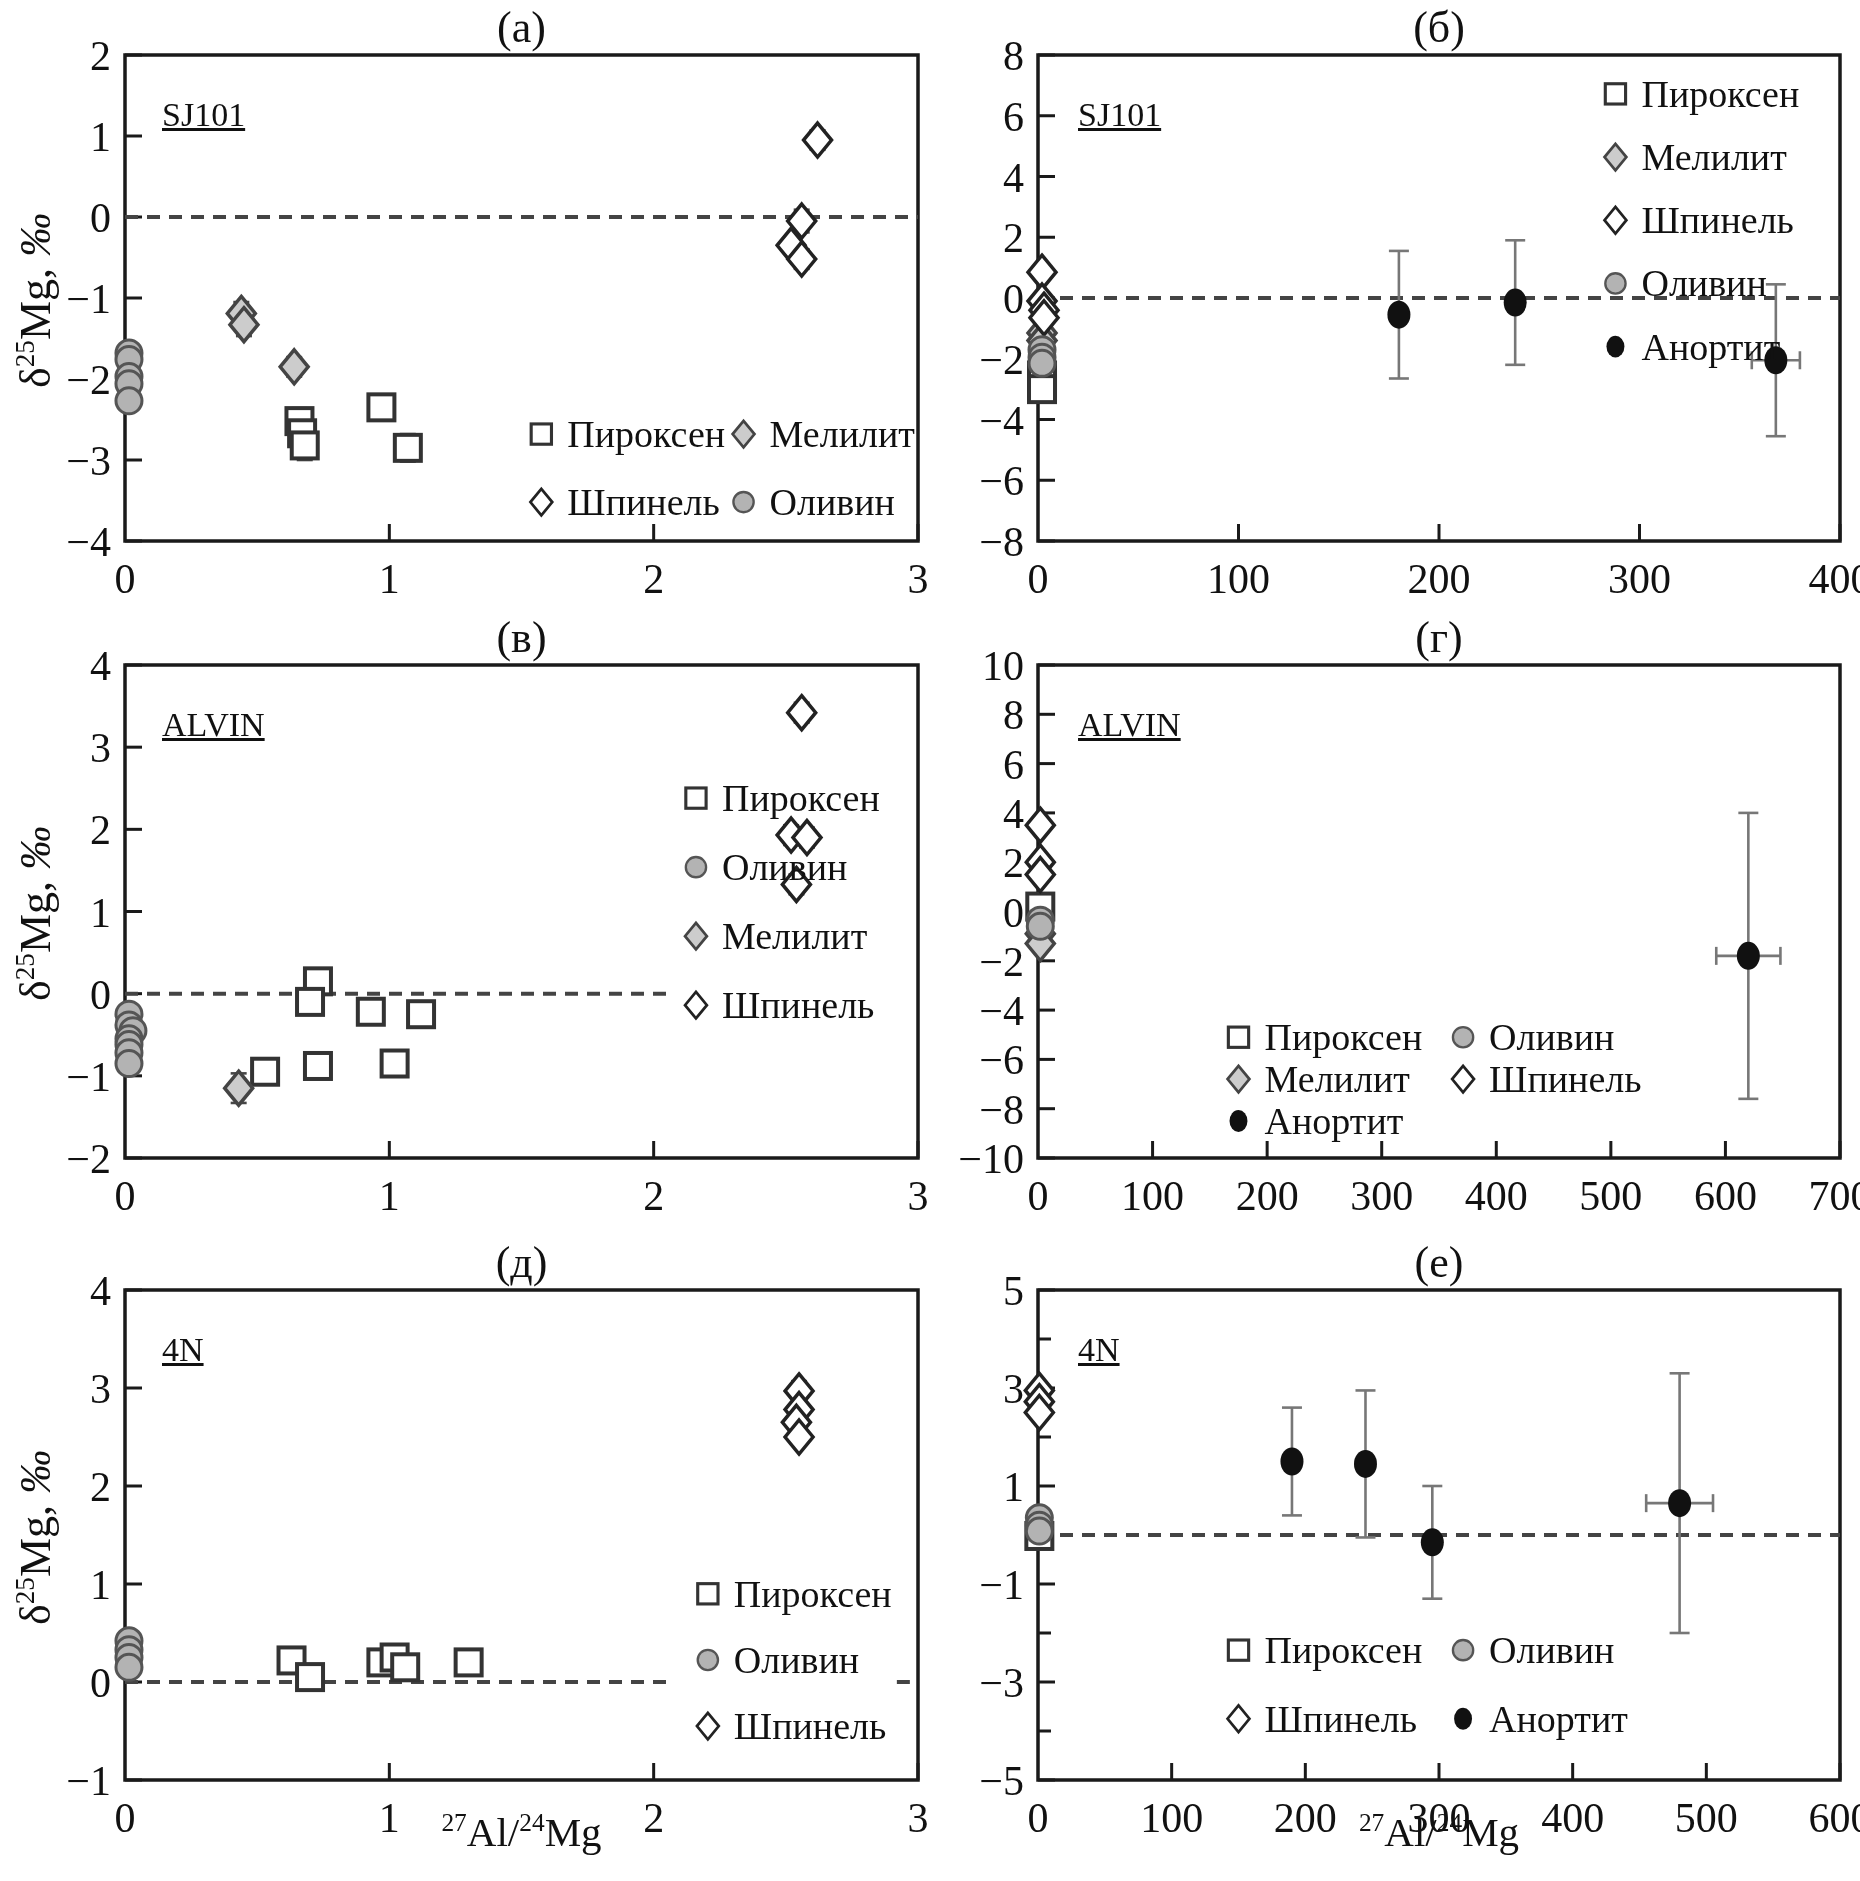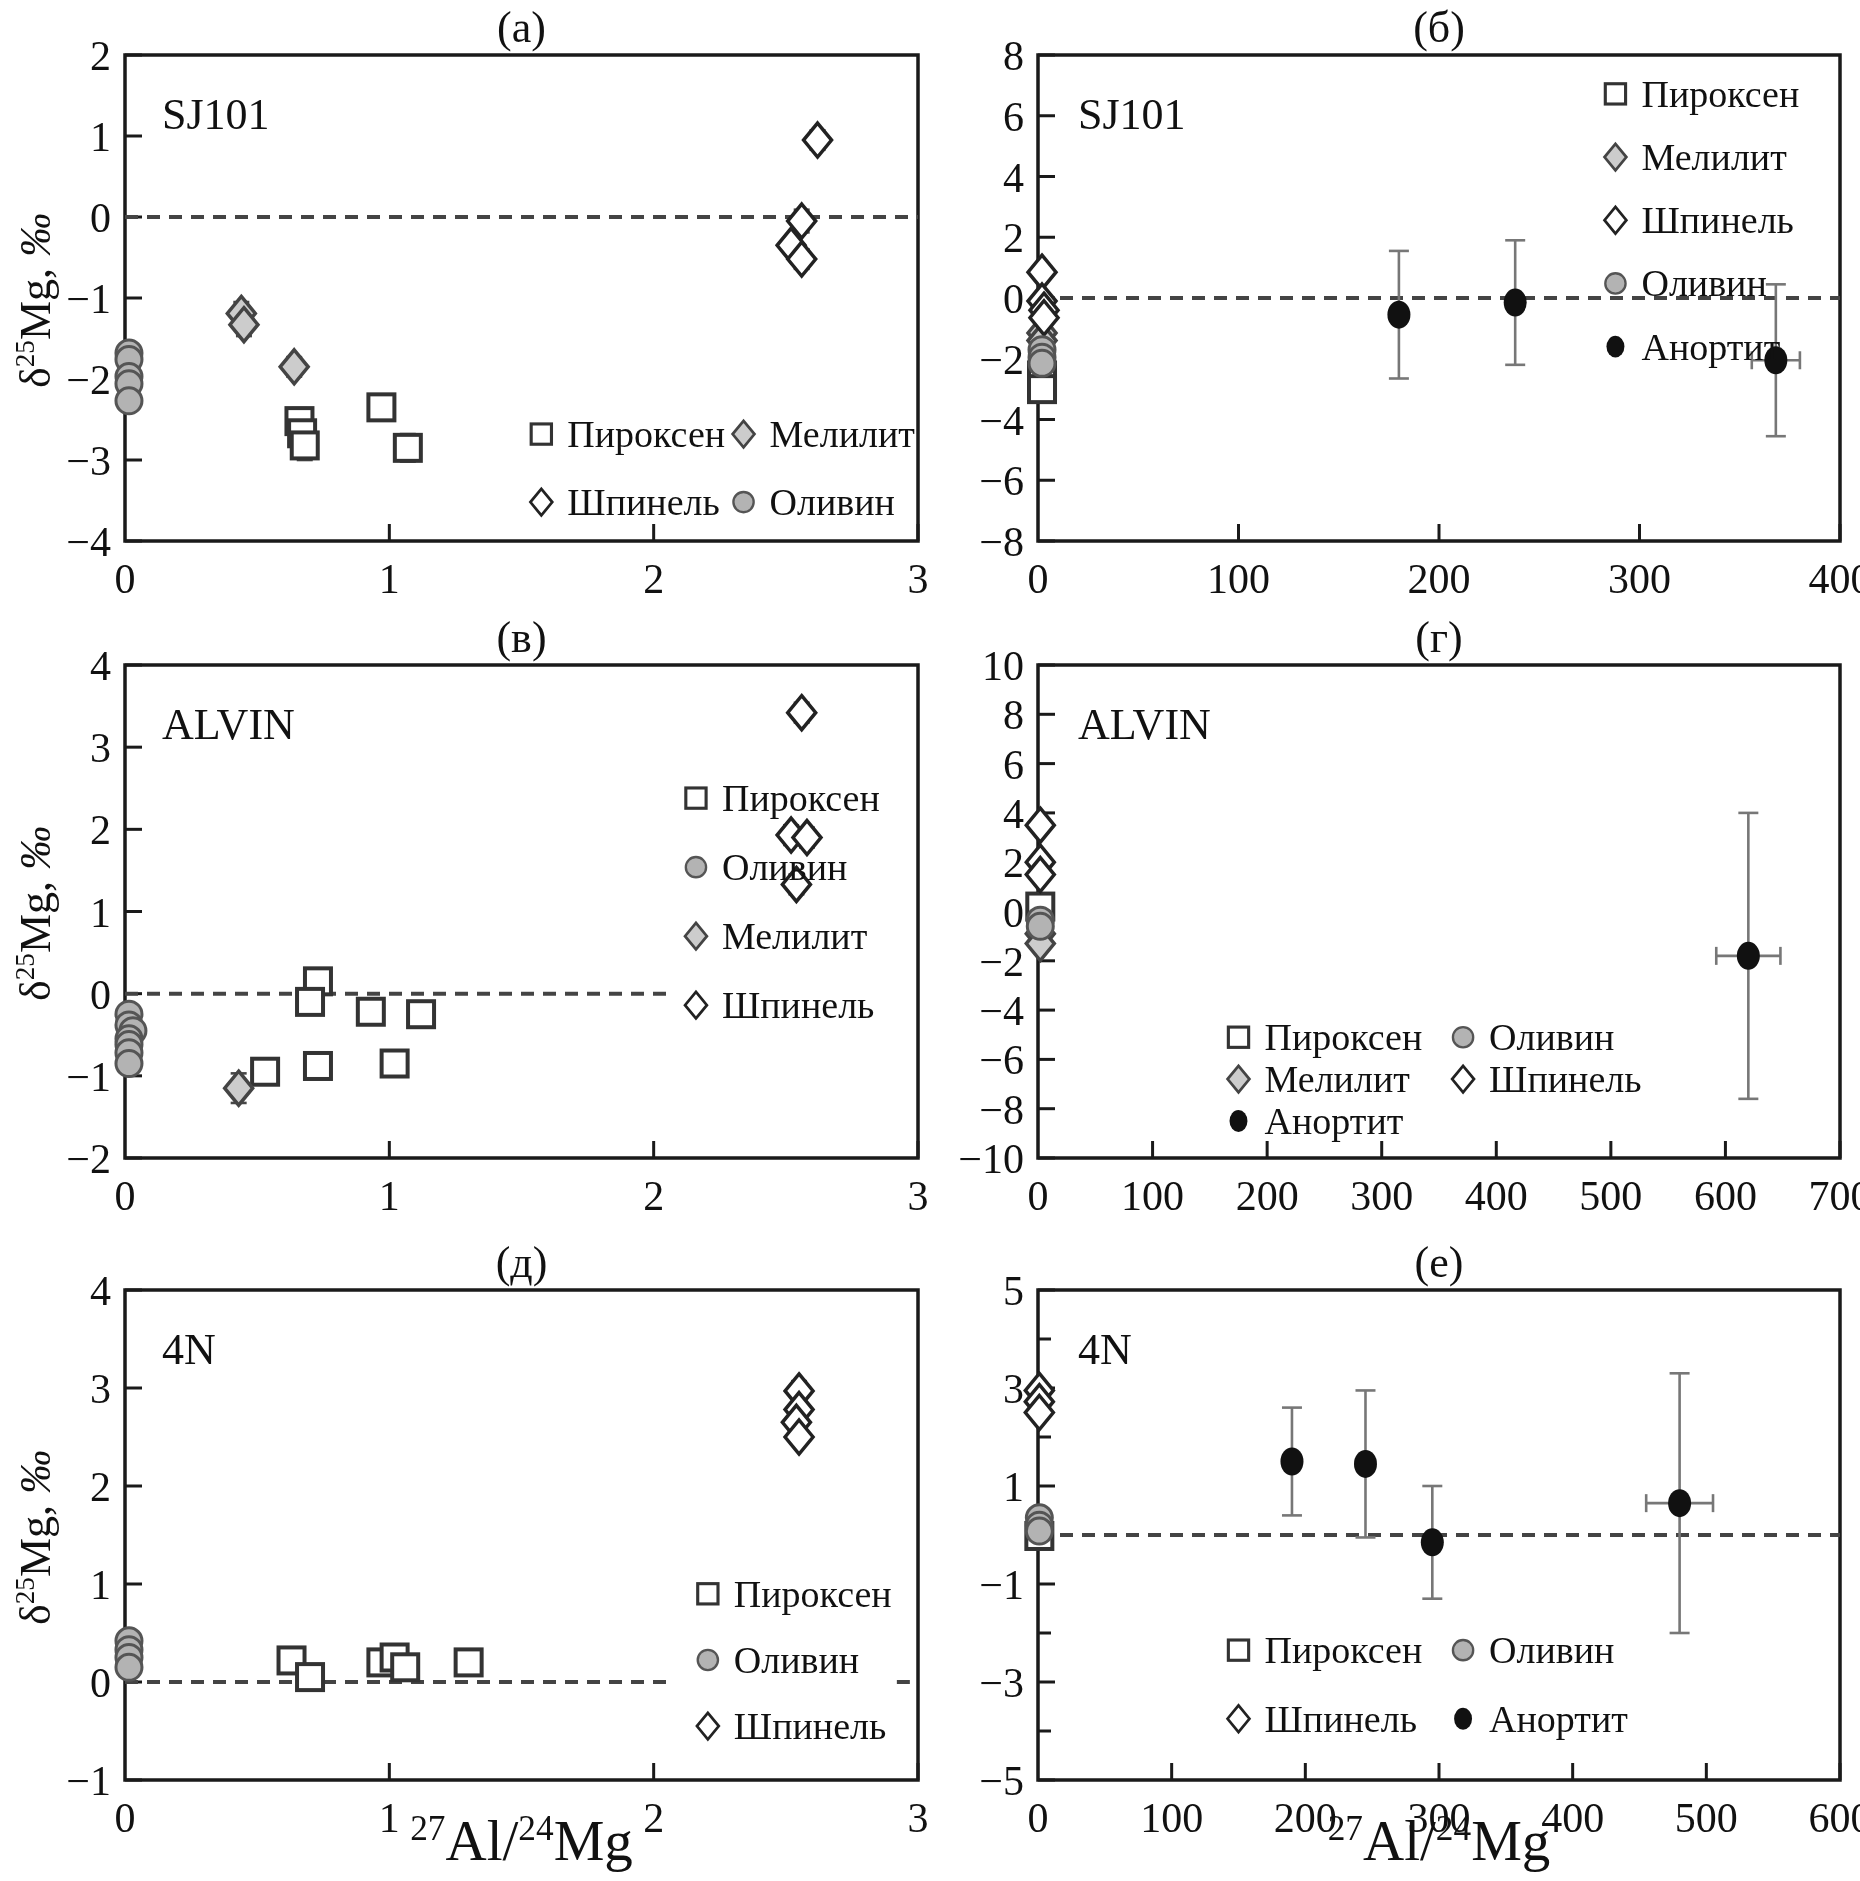--- a/index.html
+++ b/index.html
@@ -2,24 +2,24 @@
 <html><head>
 <meta charset="utf-8">
 <style>
   html,body{margin:0;padding:0;background:#ffffff;}
   #figure{
     position:relative;width:1860px;height:1881px;background:#fff;
     font-family:"Liberation Serif","DejaVu Serif",serif;color:#111;overflow:hidden;
   }
   #chart-svg{position:absolute;left:0;top:0;}
   .panel-title{position:absolute;text-align:center;font-size:44px;line-height:48px;}
-  .sample-label{position:absolute;font-size:44px;line-height:46px;}
+  .sample-label{position:absolute;font-size:34px;line-height:46px;text-decoration:underline;}
   .ylabel{position:absolute;width:340px;text-align:center;font-size:44px;
           transform:rotate(-90deg);white-space:nowrap;}
-  .xlabel{position:absolute;text-align:center;font-size:57px;}
+  .xlabel{position:absolute;text-align:center;font-size:41px;}
   sup{font-size:62%;}
   .it{font-style:italic;}
   .pt0{left:125px;top:4px;width:793px;}  .pt1{left:1038px;top:4px;width:802px;}
   .pt2{left:125px;top:614px;width:793px;} .pt3{left:1038px;top:614px;width:802px;}
   .pt4{left:125px;top:1239px;width:793px;} .pt5{left:1038px;top:1239px;width:802px;}
   .ps0{left:162px;top:92px;}  .ps1{left:1078px;top:92px;}
   .ps2{left:162px;top:702px;} .ps3{left:1078px;top:702px;}
   .ps4{left:162px;top:1327px;} .ps5{left:1078px;top:1327px;}
   .yl0{left:-135px;top:275px;} .yl1{left:-135px;top:888px;} .yl2{left:-135px;top:1512px;}
   .xl0{left:125px;top:1808px;width:793px;} .xl1{left:1038px;top:1808px;width:802px;}

